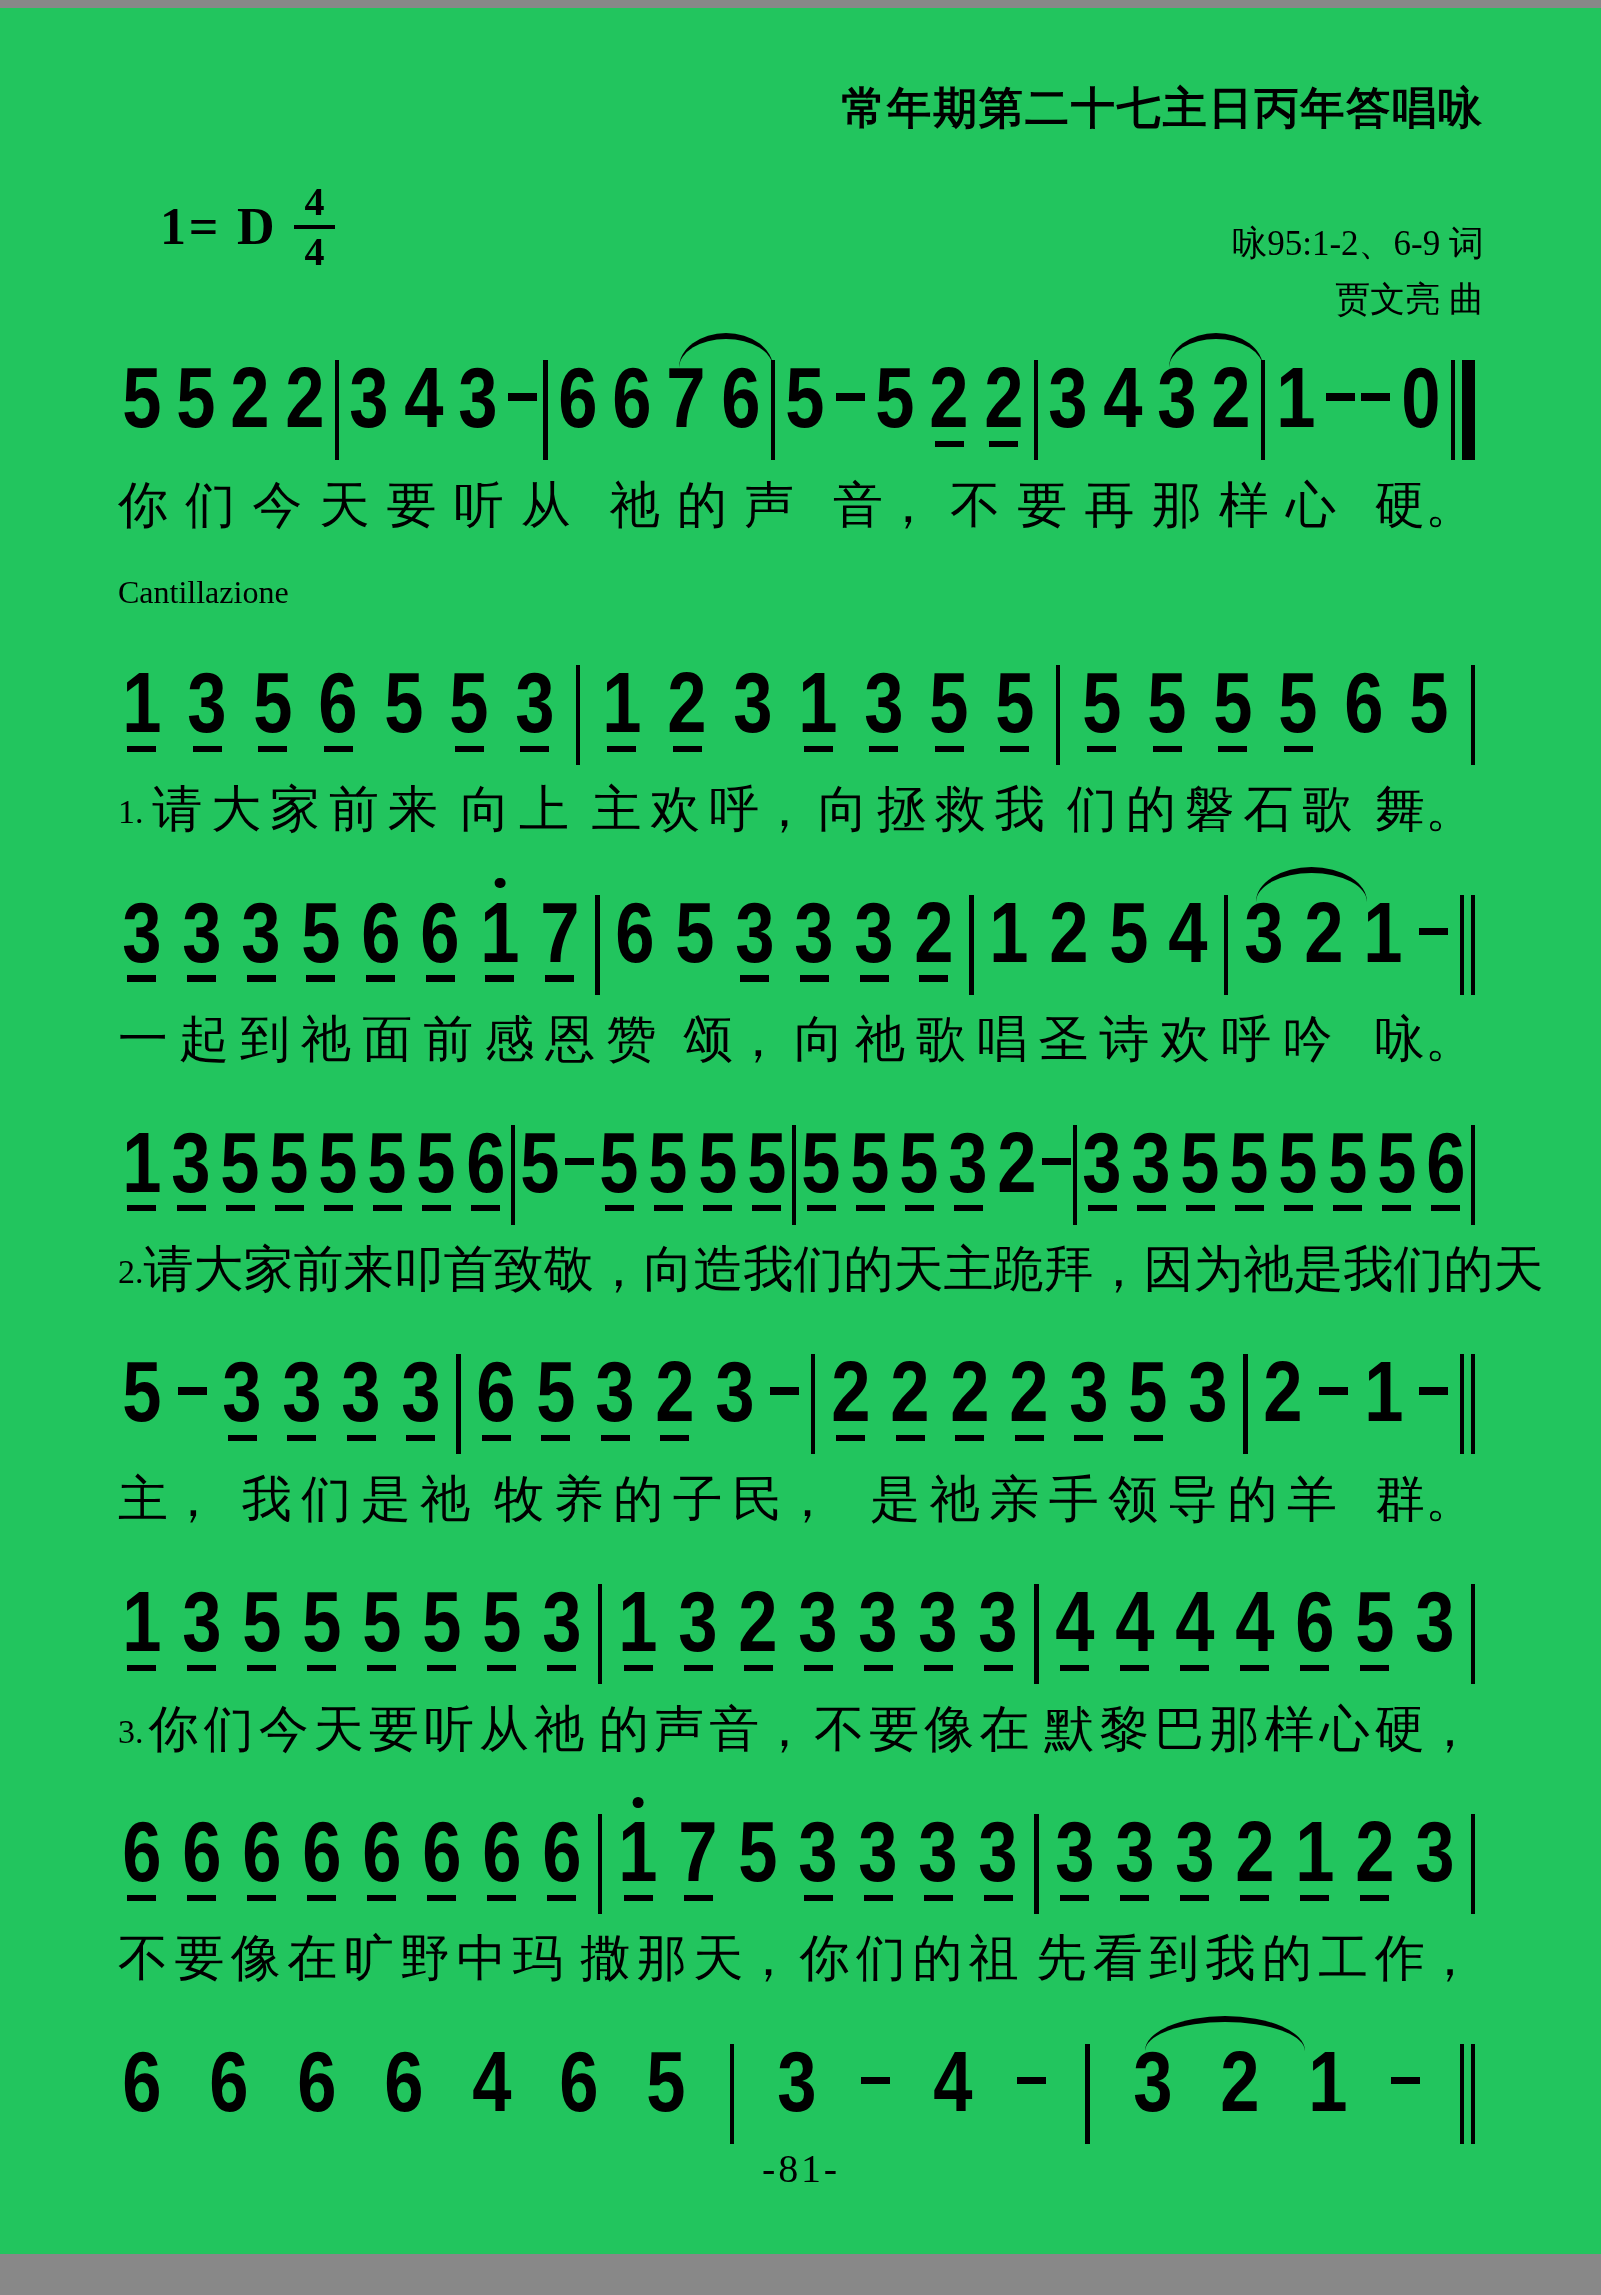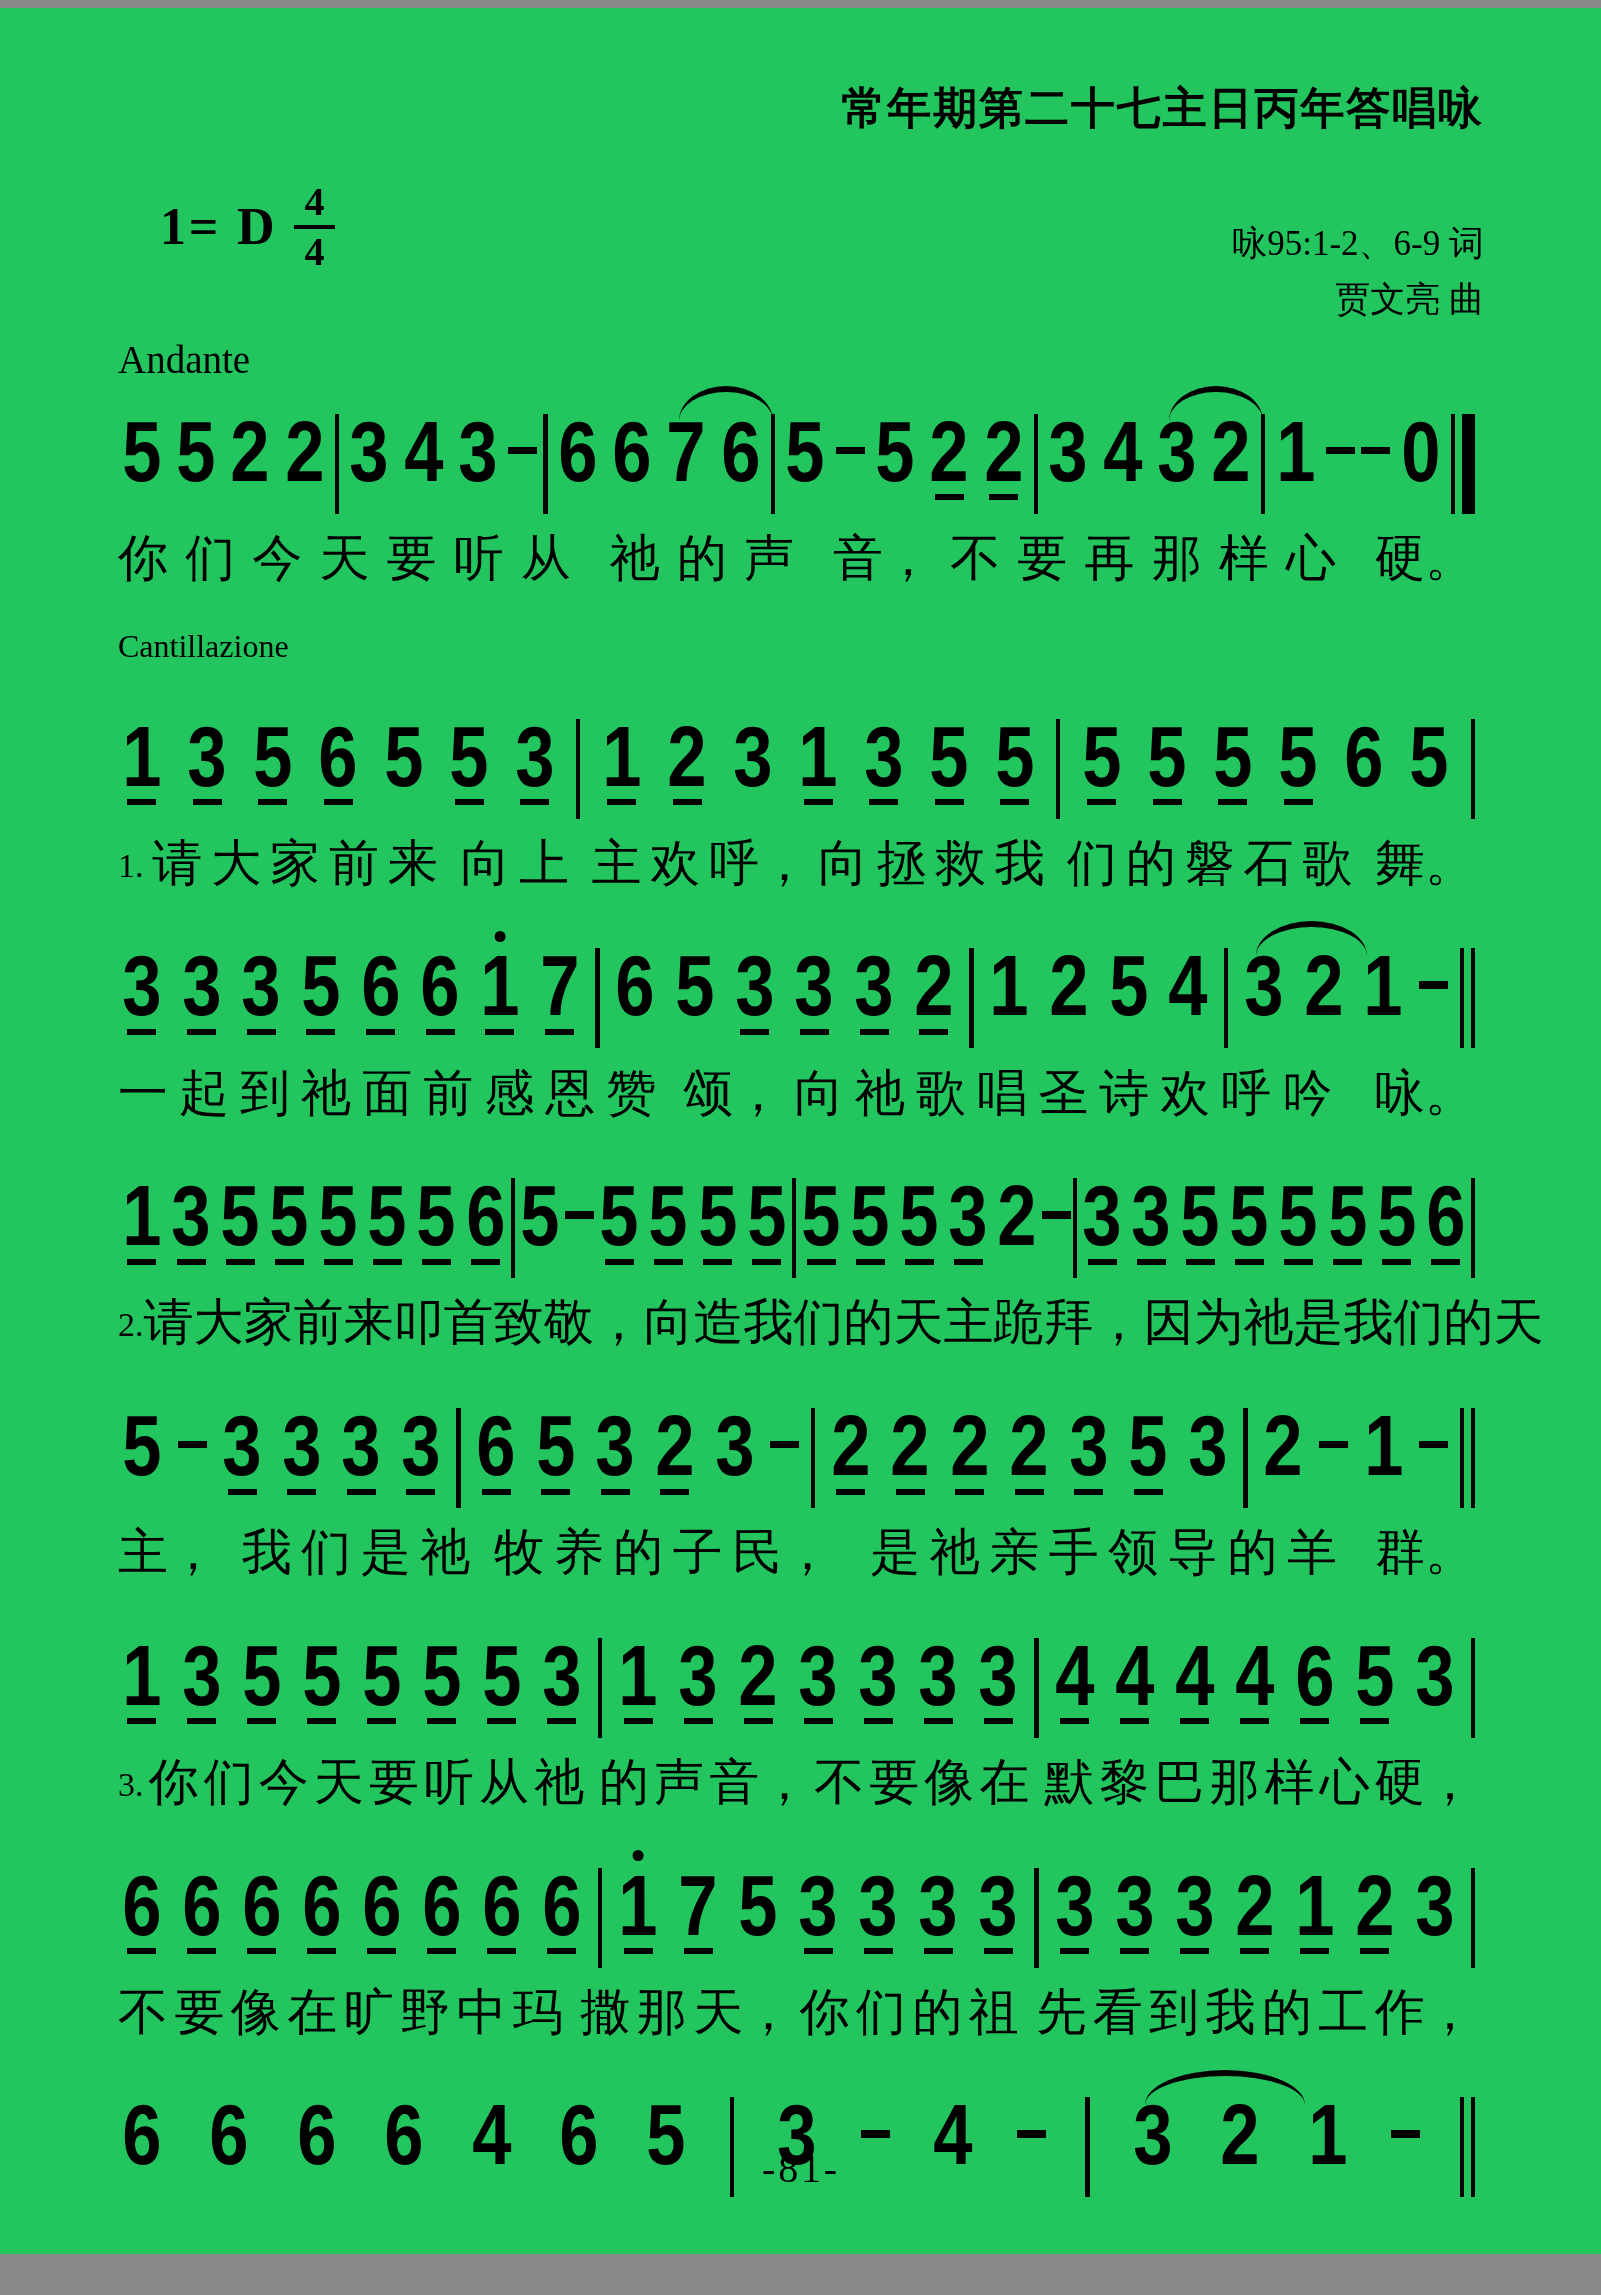--- a/index.html
+++ b/index.html
@@ -65,21 +65,20 @@
           <span class="fb"></span>
           <span class="fn">4</span>
         </span>
       </div>
       <div class="credits">
         <div>咏95:1-2、6-9  词</div>
         <div>贾文亮  曲</div>
       </div>
     </div>
 
-    <div class="tempo">Andante</div>
 
     <div id="sys-first">
         <div class="system first">
           <div class="notes">
             <div class="tok">
               <div class="g">5</div>
             </div>
             <div class="tok">
               <div class="g">5</div>
             </div>

